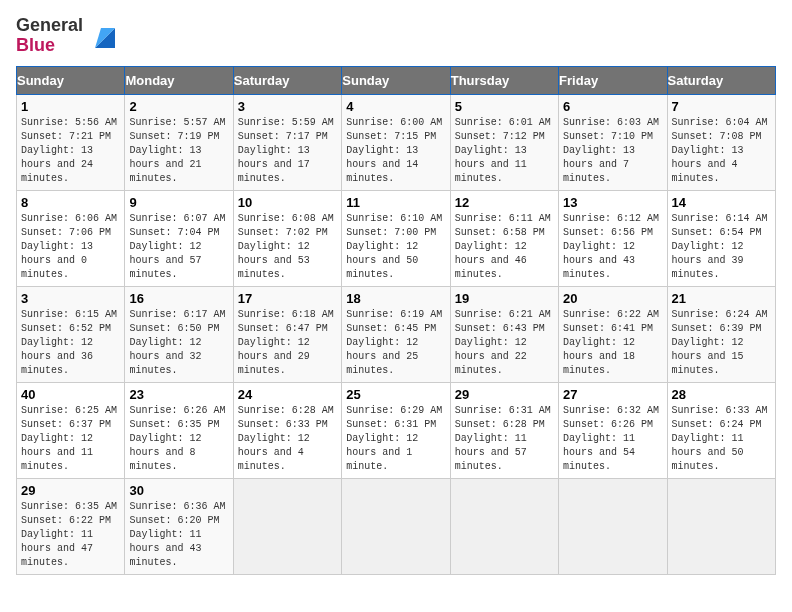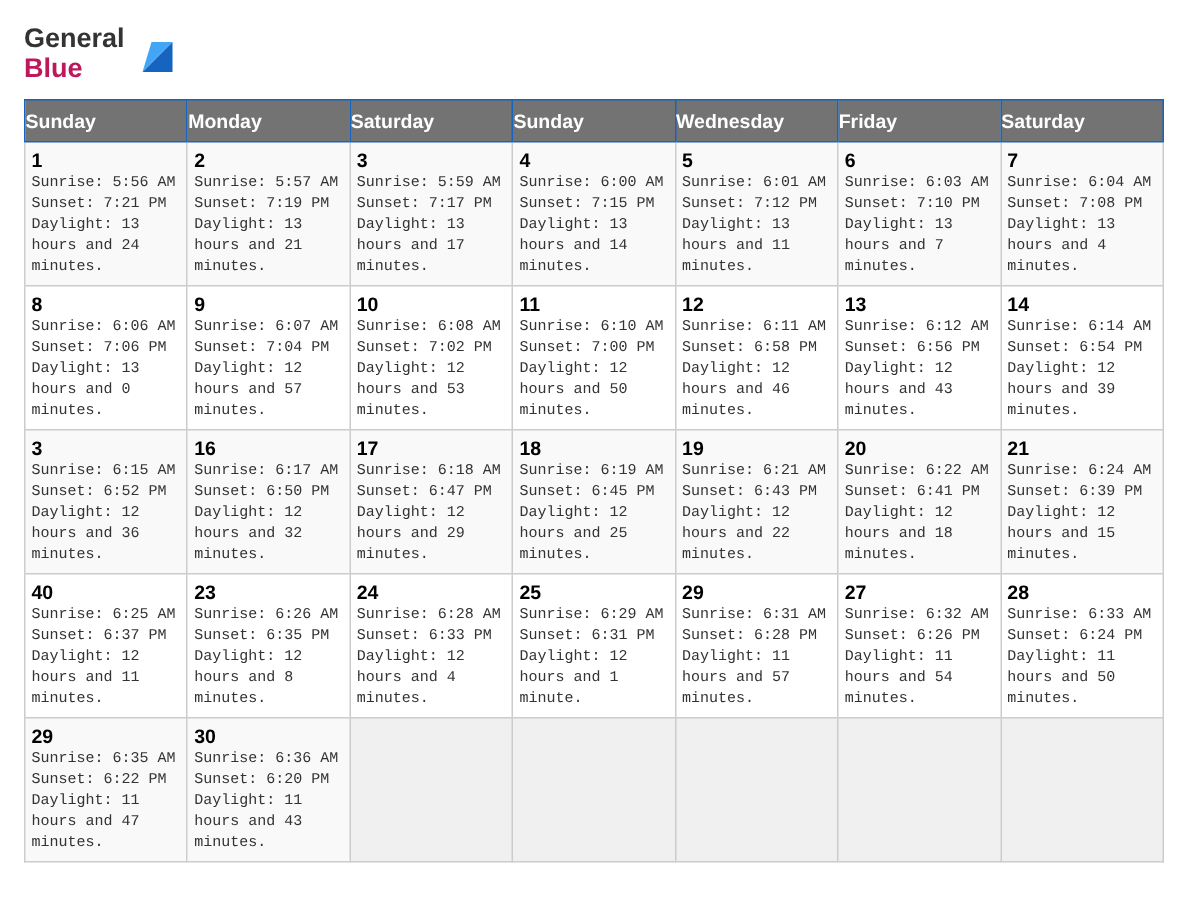--- a/index.html
+++ b/index.html
@@ -109,21 +109,21 @@
   </div>
 </div>
 
 <table>
   <thead>
     <tr>
     <th>Sunday</th>
         <th>Monday</th>
         <th>Saturday</th>
         <th>Sunday</th>
-        <th>Wednesday</th>
+        <th>Thursday</th>
         <th>Friday</th>
         <th>Saturday</th>
       </tr>
   </thead>
   <tbody id="calendar-body">
   <tr>
         <td>
           <span class="day-number">1</span>
           <div class="day-info">Sunrise: 5:56 AM<br>Sunset: 7:21 PM<br>Daylight: 13 hours and 24 minutes.</div>
         </td>

